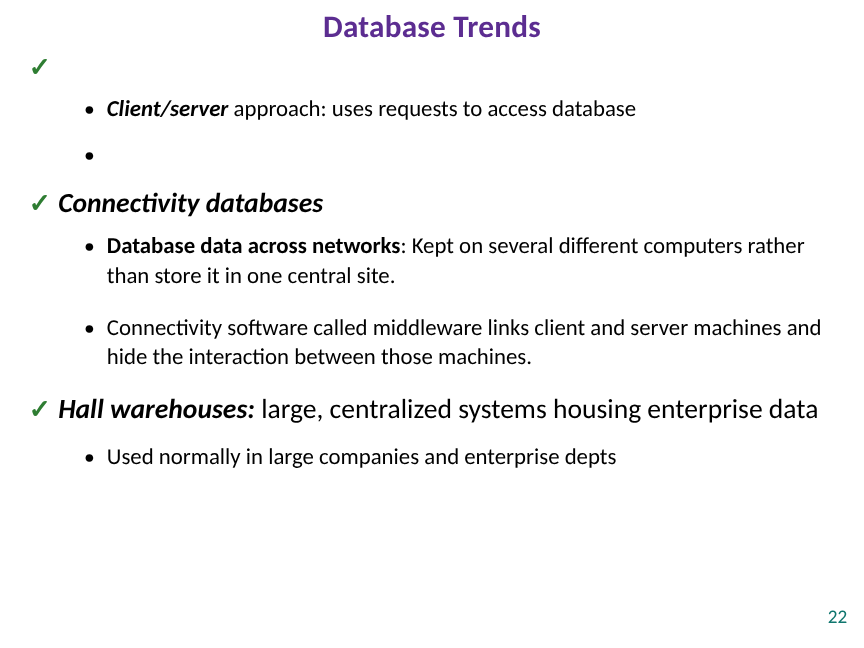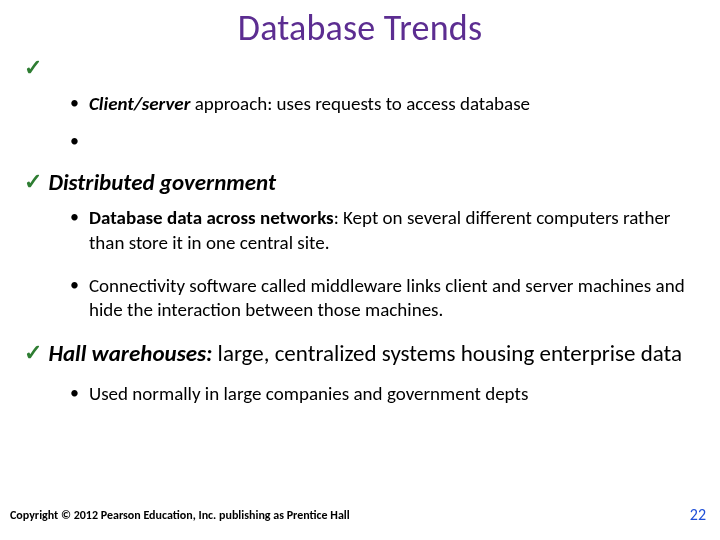--- a/index.html
+++ b/index.html
@@ -1,26 +1,26 @@
 <!DOCTYPE html>
 <html><head>
 <meta charset="utf-8">
 <style>
   * { margin: 0; padding: 0; box-sizing: border-box; }
   html, body { width: 720px; height: 540px; background: #fff; font-family: Calibri, Arial, sans-serif; color: #000; }
   .slide { position: relative; width: 720px; height: 540px; }
-  .title { text-align: center; font-size: 36px; font-weight: 400; color: #5c2d91; margin-top: 6px; letter-spacing: 0.2px; }
+  .title { text-align: center; font-size: 26px; font-weight: 700; color: #5c2d91; margin-top: 6px; letter-spacing: 0.2px; }
   .content { padding: 0 24px 0 24px; }
   .chk-item { display: flex; align-items: flex-start; font-size: 23px; line-height: 1.25; margin-top: 4px; }
   .chk-item .tick { color: #2e7d32; font-weight: 700; margin-right: 6px; font-size: 22px; }
   .sub-list { margin: 10px 0 4px 46px; }
   .sub-item { display: flex; align-items: flex-start; font-size: 19px; line-height: 1.3; margin-bottom: 14px; }
   .sub-item .dot { color: #000; margin-right: 10px; font-size: 18px; line-height: 1.3; }
   .footer { position: absolute; left: 10px; bottom: 24px; font-size: 12px; font-weight: 700; color: #000; }
-  .pagenum { position: absolute; right: 14px; bottom: 22px; font-size: 16px; color: #1d4ed8; }
+  .pagenum { position: absolute; right: 14px; bottom: 22px; font-size: 16px; color: #0f766e; }
   b { font-weight: 700; }
   i { }
 </style>
 </head>
 <body>
 <div class="slide">
 
 <div class="content">
   <h1 class="title">Database Trends</h1>
 
@@ -32,41 +32,40 @@
       <span class="dot">•</span>
       <span><b><i>Client/server</i></b> approach: uses requests to access database</span>
     </div>
     <div class="sub-item">
       <span class="dot">•</span>
     </div>
   </div>
 
   <div class="chk-item">
     <span class="tick">✓</span>
-    <span><b><i>Distributed government</i></b></span>
+    <span><b><i>Connectivity databases</i></b></span>
   </div>
   <div class="sub-list">
     <div class="sub-item" style="margin-bottom:18px;">
       <span class="dot">•</span>
       <span><b>Database data across networks</b>: Kept on several different computers rather than store it in one central site.</span>
     </div>
     <div class="sub-item" style="margin-bottom:16px;">
       <span class="dot">•</span>
       <span>Connectivity software called middleware links client and server machines  and hide the interaction between those machines.</span>
     </div>
   </div>
 
   <div class="chk-item">
     <span class="tick">✓</span>
     <span><b><i>Hall warehouses:</i></b> large, centralized systems housing enterprise data</span>
   </div>
   <div class="sub-list" style="margin-top:14px;">
     <div class="sub-item" style="margin-bottom:2px;">
       <span class="dot">•</span>
-      <span>Used normally in large companies and  government depts</span>
+      <span>Used normally in large companies and  enterprise depts</span>
     </div>
   </div>
 </div>
 
-<div class="footer">Copyright © 2012 Pearson Education, Inc. publishing as Prentice Hall</div>
 <div class="pagenum">22</div>
 
 </div>
 
 </body></html>

